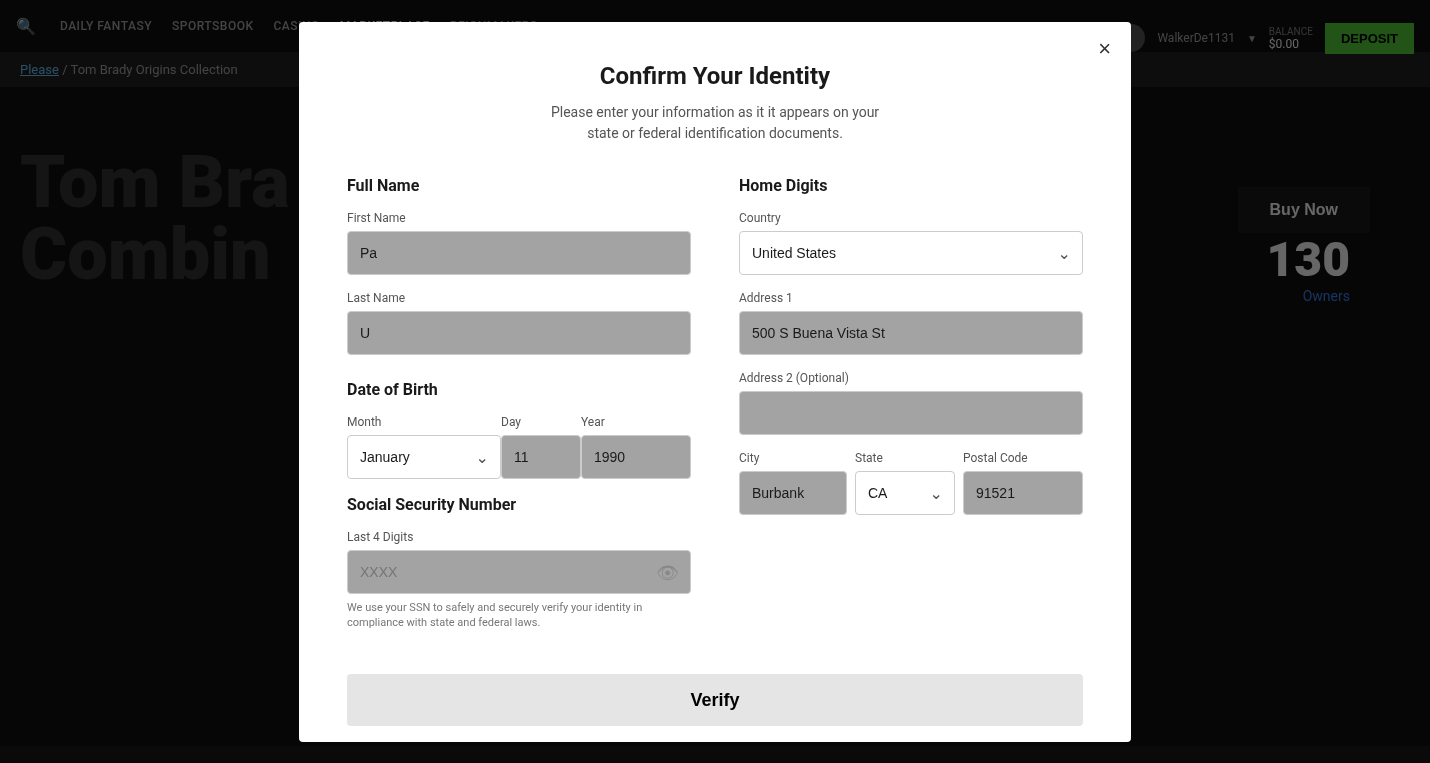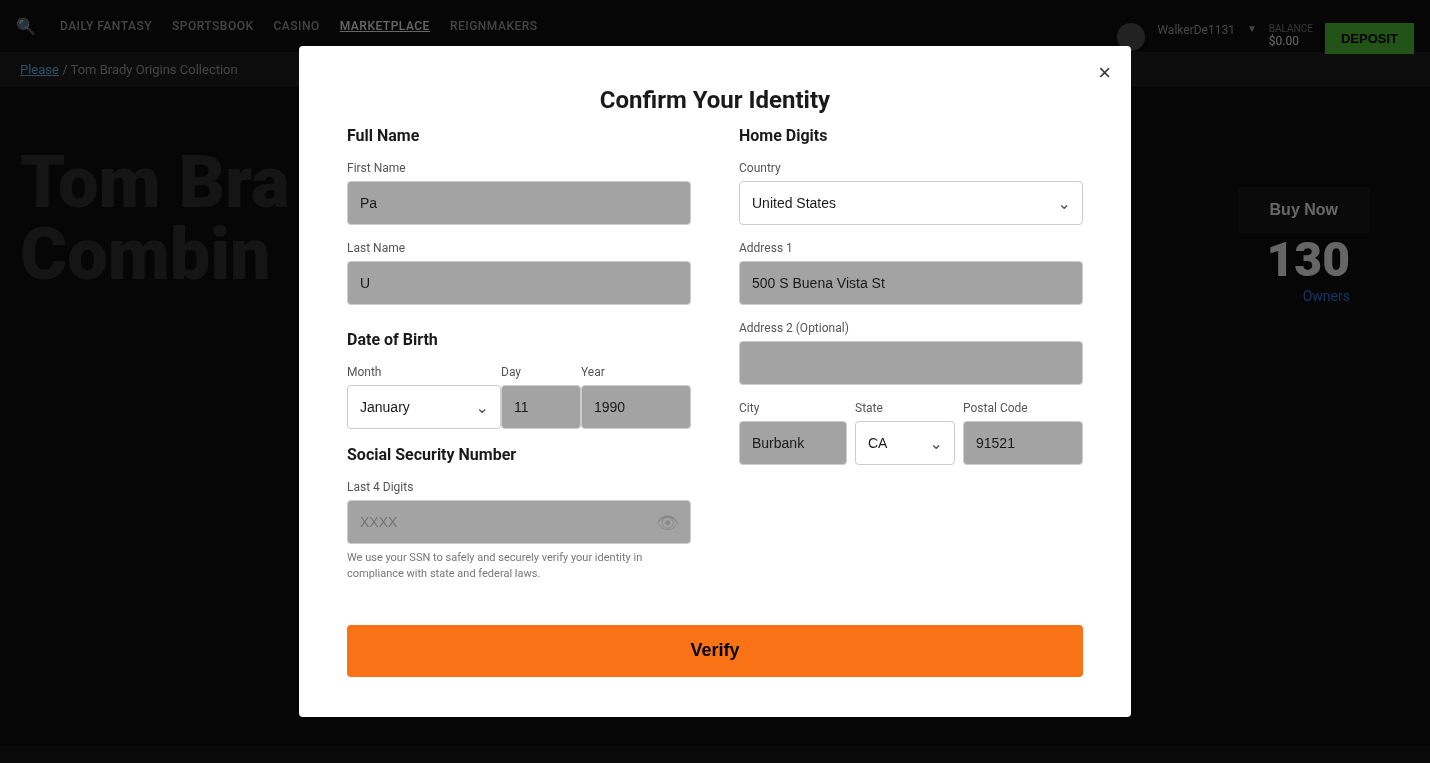--- a/index.html
+++ b/index.html
@@ -40,21 +40,21 @@
       letter-spacing: 0.5px;
       font-weight: 500;
     }
     .nav-link.active {
       color: #fff;
       text-decoration: underline;
     }
     .nav-right {
       margin-left: auto;
       display: flex;
-      align-items: flex-start;
+      align-items: center;
       gap: 12px;
       margin-top: 24px;
     }
     .balance-label {
       font-size: 10px;
       color: #888;
       text-align: right;
     }
     .balance-val {
       font-size: 12px;
@@ -235,21 +235,21 @@
       line-height: 1.4;
     }
 
     
     .verify-btn-row {
       margin-top: 28px;
     }
     .verify-btn {
       width: 100%;
       height: 52px;
-      background: #f97316;
+      background: #e5e5e5;
       color: #000;
       border: none;
       border-radius: 4px;
       font-size: 18px;
       font-weight: 700;
       cursor: pointer;
       text-transform: none;
     }
 
     .left-col {}
@@ -330,20 +330,24 @@
       <div class="owners-label">Owners</div>
     </div>
   </div>
 </div>
 
 <div class="overlay">
   <div class="modal">
     <button class="modal-close">×</button>
 
     <h2 class="modal-title">Confirm Your Identity</h2>
+    <p class="modal-subtitle">
+      <span>Please enter your information as it it appears on your</span><br>
+      <span>state or federal identification documents.</span>
+    </p>
 
     <div class="form-grid">
 
       <div class="left-col">
         <div class="form-section-title">Full Name</div>
 
         <div class="field-group">
           <label class="field-label">First Name</label>
           <input class="field-input" type="text" value="Pa" style="">
         </div>

